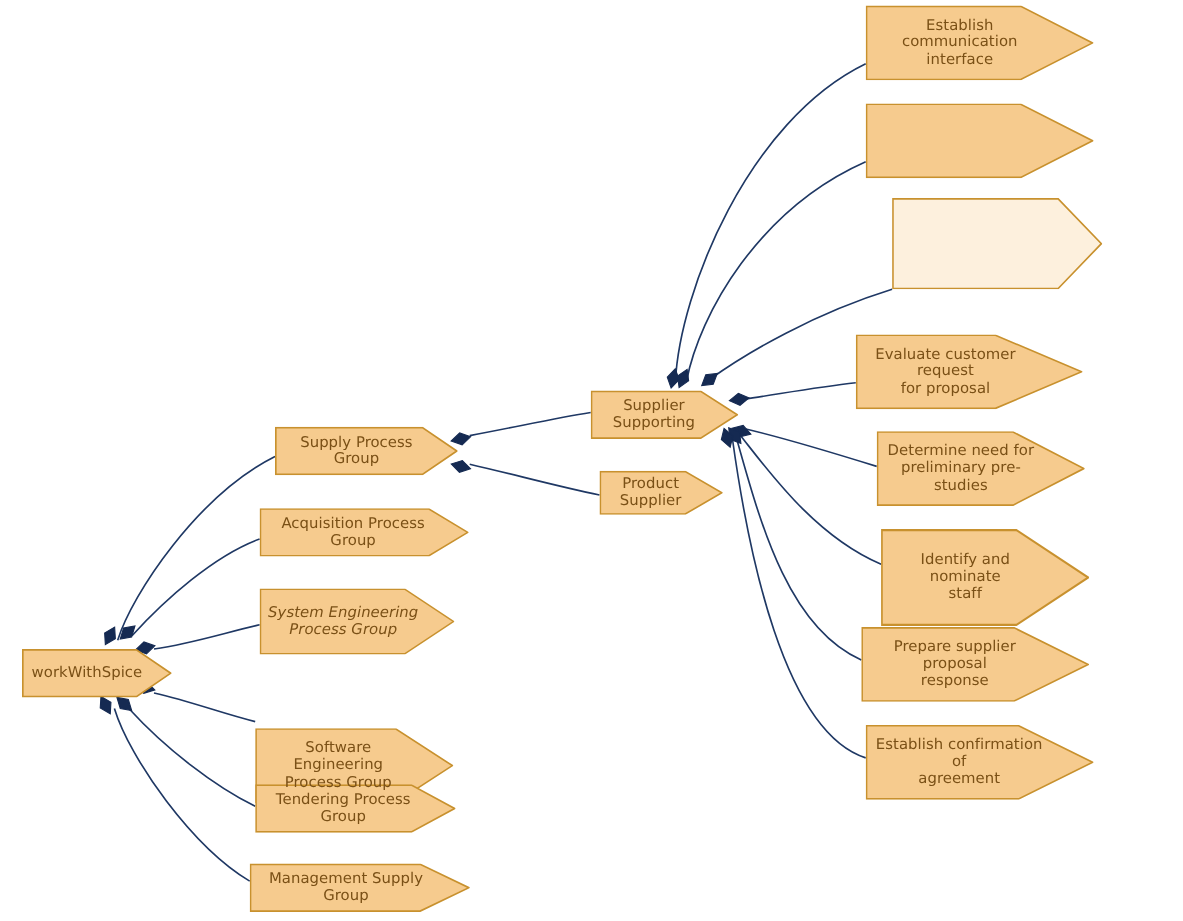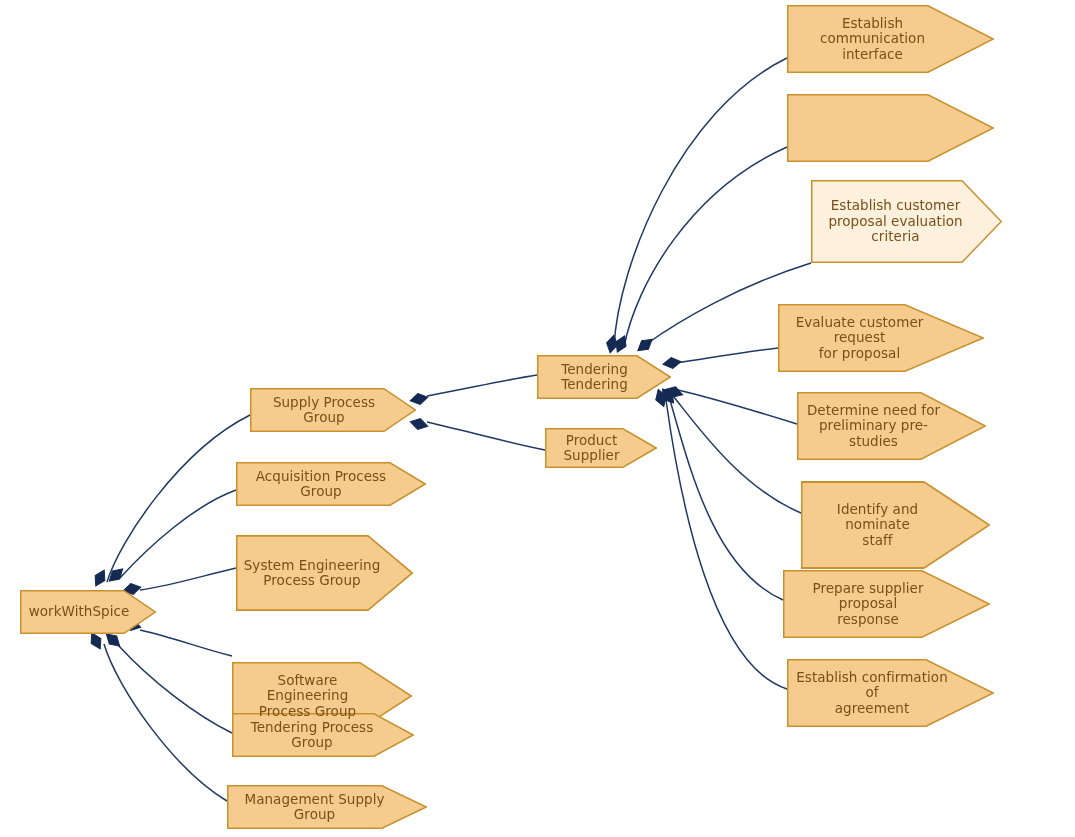--- a/index.html
+++ b/index.html
@@ -103,21 +103,21 @@
         <path d="M 0.75,0.75 L 134,0.75 L 165.25,22 L 134,43.25 L 0.75,43.25 Z" fill="#F6CB8E" stroke="#C8912E" stroke-width="1.5" stroke-linejoin="miter"></path>
       </svg>
       <span class="node-label" style="padding-right: 18px;">Supply Process Group</span>
     </div>
     <div class="node" title="Acquisition Process Group" style="left: 236px; top: 462px; width: 190px; height: 44px;">
       <svg class="node-bg" viewBox="0 0 190 44" preserveAspectRatio="none">
         <path d="M 0.75,0.75 L 154,0.75 L 189.25,22 L 154,43.25 L 0.75,43.25 Z" fill="#F6CB8E" stroke="#C8912E" stroke-width="1.5" stroke-linejoin="miter"></path>
       </svg>
       <span class="node-label" style="padding-right: 20px;">Acquisition Process Group</span>
     </div>
-    <div class="node" title="System Engineering Process Group" style="left: 236px; top: 535px; width: 177px; height: 76px;">
+    <div class="node" title="System Engineering Process Group" style="left: 236px; top: 535px; width: 177px; height: 60px; font-style: italic;">
       <svg class="node-bg" viewBox="0 0 177 68" preserveAspectRatio="none">
         <path d="M 0.75,0.75 L 132,0.75 L 176.25,34 L 132,67.25 L 0.75,67.25 Z" fill="#F6CB8E" stroke="#C8912E" stroke-width="1.5" stroke-linejoin="miter"></path>
       </svg>
       <span class="node-label" style="padding-right: 25px;">System Engineering<br>Process Group</span>
     </div>
     <div class="node" title="Software Engineering Process Group" style="left: 232px; top: 624px; width: 180px; height: 68px; margin-top: 38px;">
       <svg class="node-bg" viewBox="0 0 180 68" preserveAspectRatio="none">
         <path d="M 0.75,0.75 L 128,0.75 L 179.25,34 L 128,67.25 L 0.75,67.25 Z" fill="#F6CB8E" stroke="#C8912E" stroke-width="1.5" stroke-linejoin="miter"></path>
       </svg>
       <span class="node-label" style="padding-right: 29px;">Software Engineering<br>Process Group</span>
@@ -131,21 +131,21 @@
     <div class="node" title="Management Process Group" style="left: 227px; top: 785px; width: 200px; height: 44px;">
       <svg class="node-bg" viewBox="0 0 200 44" preserveAspectRatio="none">
         <path d="M 0.75,0.75 L 155,0.75 L 199.25,22 L 155,43.25 L 0.75,43.25 Z" fill="#F6CB8E" stroke="#C8912E" stroke-width="1.5" stroke-linejoin="miter"></path>
       </svg>
       <span class="node-label" style="padding-right: 25px;">Management Supply Group</span>
     </div>
     <div class="node" title="Supplier Tendering" style="left: 537px; top: 355px; width: 134px; height: 44px;">
       <svg class="node-bg" viewBox="0 0 134 44" preserveAspectRatio="none">
         <path d="M 0.75,0.75 L 100,0.75 L 133.25,22 L 100,43.25 L 0.75,43.25 Z" fill="#F6CB8E" stroke="#C8912E" stroke-width="1.5" stroke-linejoin="miter"></path>
       </svg>
-      <span class="node-label" style="padding-right: 19px;">Tendering Tendering</span>
+      <span class="node-label" style="padding-right: 19px;">Supplier Supporting</span>
     </div>
     <div class="node" title="Product Release" style="left: 545px; top: 428px; width: 112px; height: 40px;">
       <svg class="node-bg" viewBox="0 0 112 40" preserveAspectRatio="none">
         <path d="M 0.75,0.75 L 78,0.75 L 111.25,20 L 78,39.25 L 0.75,39.25 Z" fill="#F6CB8E" stroke="#C8912E" stroke-width="1.5" stroke-linejoin="miter"></path>
       </svg>
       <span class="node-label" style="padding-right: 19px;">Product Supplier</span>
     </div>
     <div class="node" title="Establish communication interface" style="left: 787px; top: 5px; width: 207px; height: 68px;">
       <svg class="node-bg" viewBox="0 0 207 68" preserveAspectRatio="none">
         <path d="M 0.75,0.75 L 141,0.75 L 206.25,34 L 141,67.25 L 0.75,67.25 Z" fill="#F6CB8E" stroke="#C8912E" stroke-width="1.5" stroke-linejoin="miter"></path>
@@ -154,21 +154,20 @@
     </div>
     <div class="node" title="Perform customer inquiry screening" style="left: 787px; top: 94px; width: 207px; height: 68px;">
       <svg class="node-bg" viewBox="0 0 207 68" preserveAspectRatio="none">
         <path d="M 0.75,0.75 L 141,0.75 L 206.25,34 L 141,67.25 L 0.75,67.25 Z" fill="#F6CB8E" stroke="#C8912E" stroke-width="1.5" stroke-linejoin="miter"></path>
       </svg>
     </div>
     <div class="node" title="Establish customer proposal evaluation criteria" style="left: 811px; top: 180px; width: 191px; height: 83px;">
       <svg class="node-bg" viewBox="0 0 191 83" preserveAspectRatio="none">
         <path d="M 0.75,0.75 L 151,0.75 L 190.25,41.5 L 151,82.25 L 0.75,82.25 Z" fill="#FDF0DD" stroke="#C8912E" stroke-width="1.5" stroke-linejoin="miter"></path>
       </svg>
-      <span class="node-label" style="padding-right: 22px;">Establish customer<br>proposal evaluation<br>criteria</span>
     </div>
     <div class="node" title="Evaluate customer request for proposal" style="left: 778px; top: 304px; width: 206px; height: 68px;">
       <svg class="node-bg" viewBox="0 0 206 68" preserveAspectRatio="none">
         <path d="M 0.75,0.75 L 127,0.75 L 205.25,34 L 127,67.25 L 0.75,67.25 Z" fill="#F6CB8E" stroke="#C8912E" stroke-width="1.5" stroke-linejoin="miter"></path>
       </svg>
       <span class="node-label" style="padding-right: 43px;">Evaluate customer request<br>for proposal</span>
     </div>
     <div class="node" title="Determine need for preliminary pre-studies" style="left: 797px; top: 392px; width: 189px; height: 68px;">
       <svg class="node-bg" viewBox="0 0 189 68" preserveAspectRatio="none">
         <path d="M 0.75,0.75 L 124,0.75 L 188.25,34 L 124,67.25 L 0.75,67.25 Z" fill="#F6CB8E" stroke="#C8912E" stroke-width="1.5" stroke-linejoin="miter"></path>

